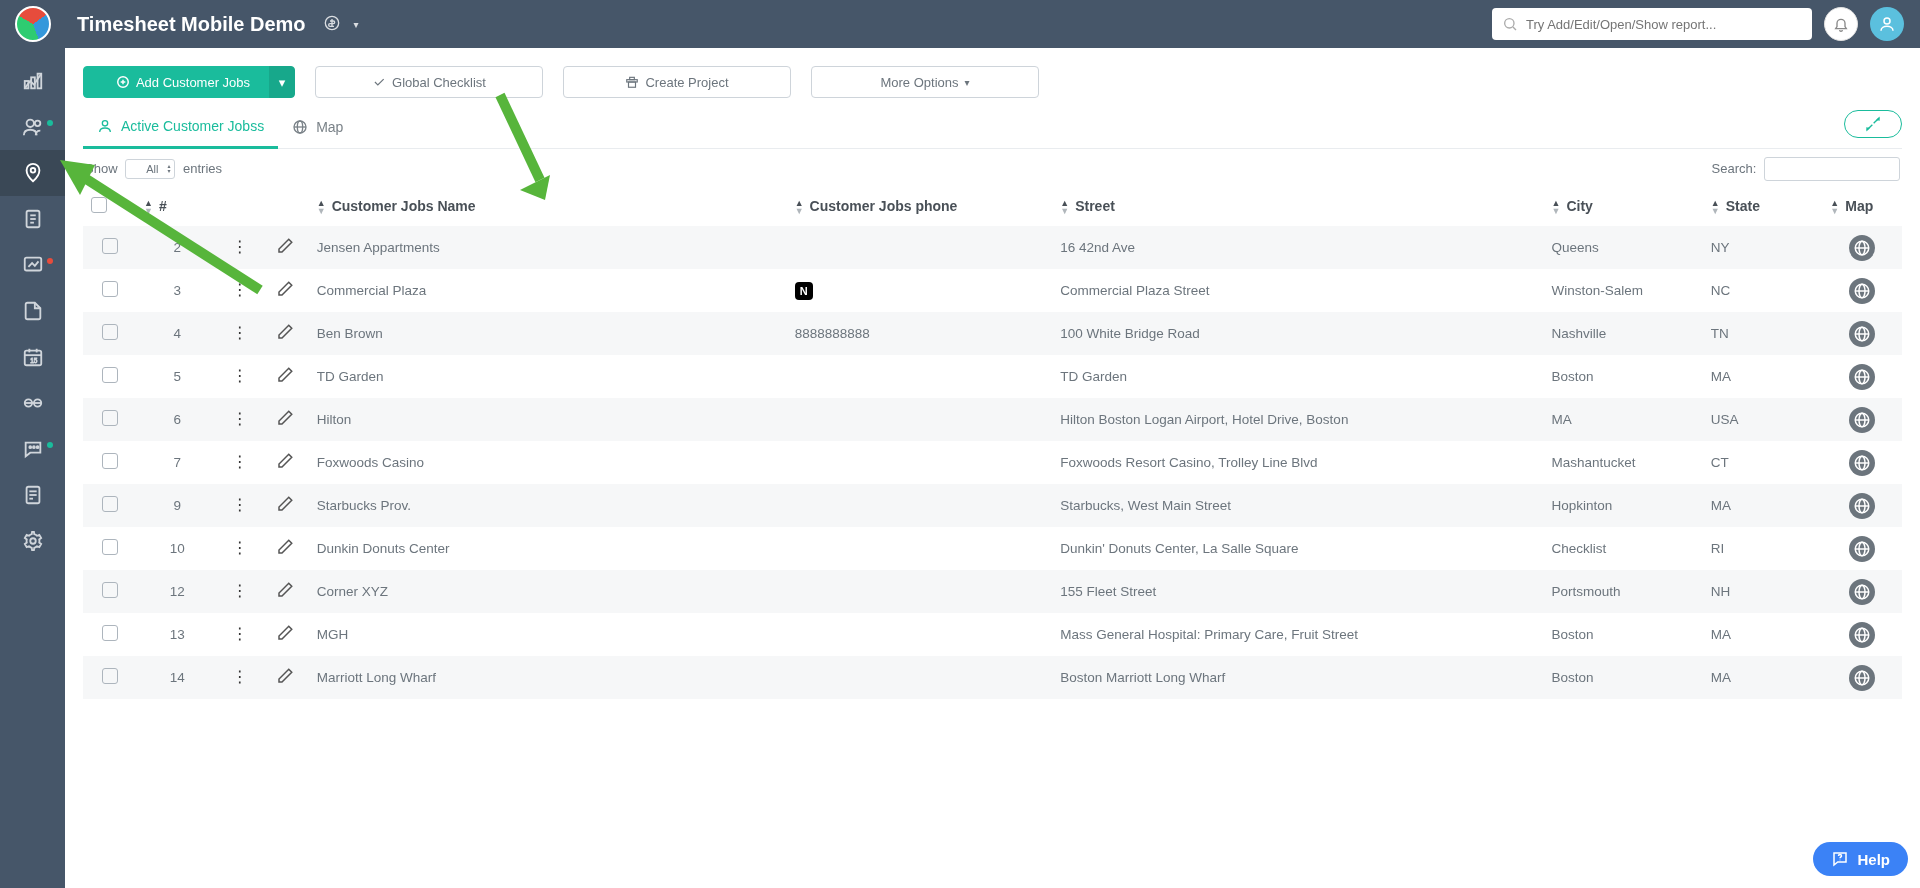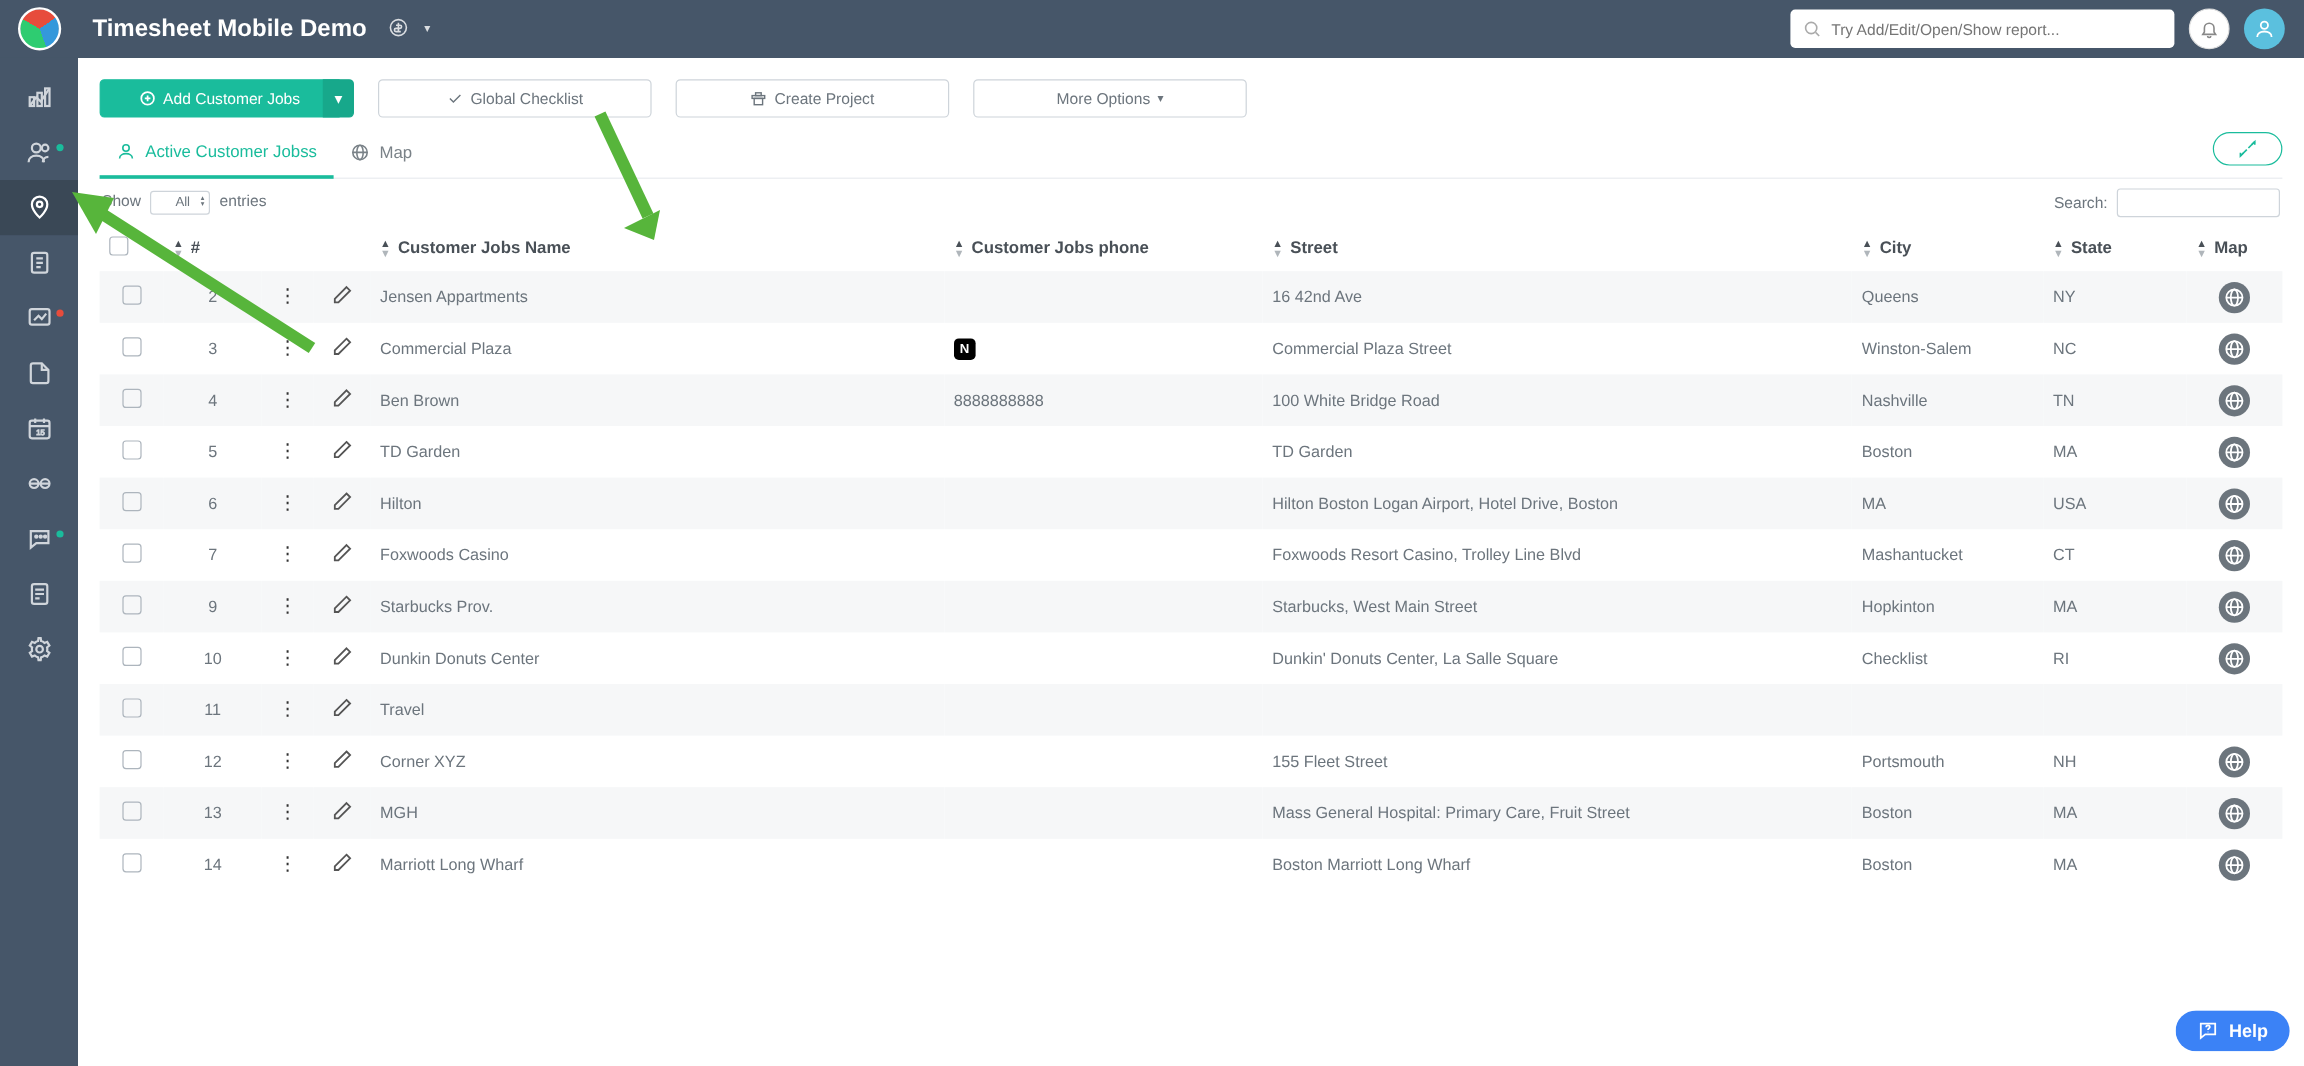--- a/index.html
+++ b/index.html
@@ -465,34 +465,20 @@
     <td class="col-map"><span class="globe-wrap">
               <svg viewBox="0 0 24 24" fill="none" stroke="currentColor" stroke-width="2">
                 <circle cx="12" cy="12" r="9"></circle>
                 <ellipse cx="12" cy="12" rx="4" ry="9"></ellipse>
                 <line x1="3" y1="12" x2="21" y2="12"></line>
               </svg>
             </span></td>
         </tr>
         <tr>
     <td class="col-chk"><span class="chk"></span></td>
-    <td class="col-num">11</td>
-    <td class="col-kebab"><span class="kebab">⋮</span></td>
-    <td class="col-edit"><span class="pencil"><svg viewBox="0 0 24 24" fill="none" stroke="currentColor" stroke-width="2">
-                <path d="M17 3l4 4L8 20H4v-4L17 3z"></path>
-              </svg></span></td>
-    <td class="col-name">Travel</td>
-    <td class="col-phone"></td>
-    <td class="col-street"></td>
-    <td class="col-city"></td>
-    <td class="col-state"></td>
-    <td class="col-map"></td>
-        </tr>
-        <tr>
-    <td class="col-chk"><span class="chk"></span></td>
     <td class="col-num">12</td>
     <td class="col-kebab"><span class="kebab">⋮</span></td>
     <td class="col-edit"><span class="pencil"><svg viewBox="0 0 24 24" fill="none" stroke="currentColor" stroke-width="2">
                 <path d="M17 3l4 4L8 20H4v-4L17 3z"></path>
               </svg></span></td>
     <td class="col-name">Corner XYZ</td>
     <td class="col-phone"></td>
     <td class="col-street">155 Fleet Street</td>
     <td class="col-city">Portsmouth</td>
     <td class="col-state">NH</td>

